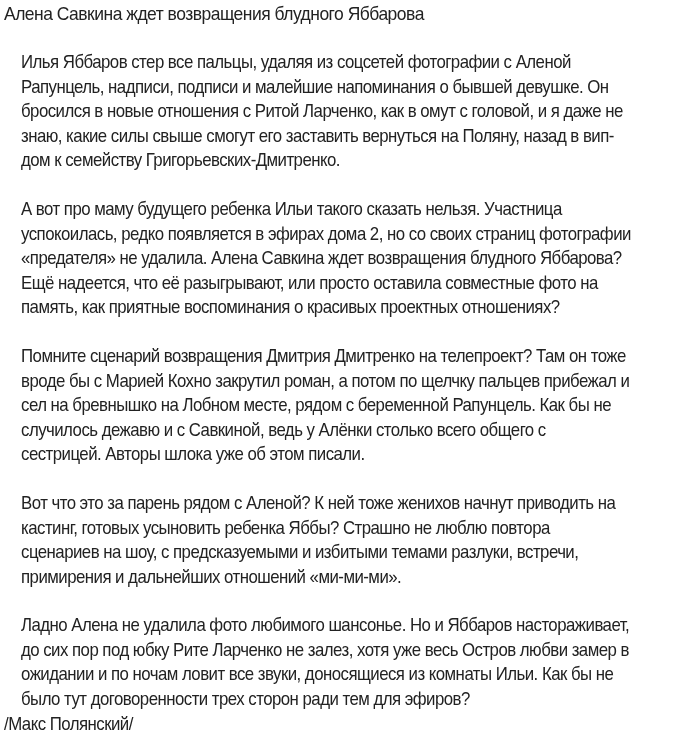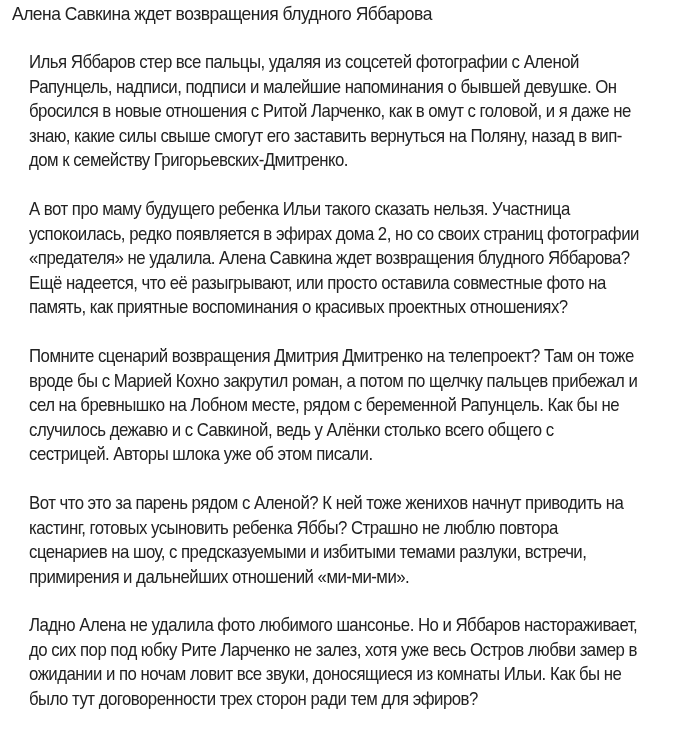--- a/index.html
+++ b/index.html
@@ -1,21 +1,21 @@
 <!DOCTYPE html>
 <html><head>
 <meta charset="utf-8">
 <style>
   html, body { margin: 0; padding: 0; background: #ffffff; }
   body {
     width: 699px; height: 752px; overflow: hidden;
     font-family: "Liberation Sans", sans-serif;
     color: #222222;
   }
-  .article { padding: 2px 4px 0 12px; }
+  .article { padding: 2px 4px 0 4px; }
   .title {
     font-size: 19px; line-height: 24px; margin: 0 0 24px 0;
     font-weight: normal; letter-spacing: -0.55px;
     transform: scaleX(0.92); transform-origin: left top; white-space: nowrap;
   }
   .para {
     font-size: 19px; line-height: 24.6px; margin: 0 0 24px 17px;
     letter-spacing: -0.6px;
   }
   .line { display: block; white-space: nowrap; transform: scaleX(0.885); transform-origin: left top; }
@@ -59,13 +59,16 @@
     <span class="line">примирения и дальнейших отношений «ми-ми-ми».</span>
   </div>
 
   <div class="para">
     <span class="line">Ладно Алена не удалила фото любимого шансонье. Но и Яббаров настораживает,</span>
     <span class="line">до сих пор под юбку Рите Ларченко не залез, хотя уже весь Остров любви замер в</span>
     <span class="line">ожидании и по ночам ловит все звуки, доносящиеся из комнаты Ильи. Как бы не</span>
     <span class="line">было тут договоренности трех сторон ради тем для эфиров?</span>
   </div>
 
+  <div class="author">
+    <span class="line">/Макс Полянский/</span>
+  </div>
 </div>
 
 </body></html>

